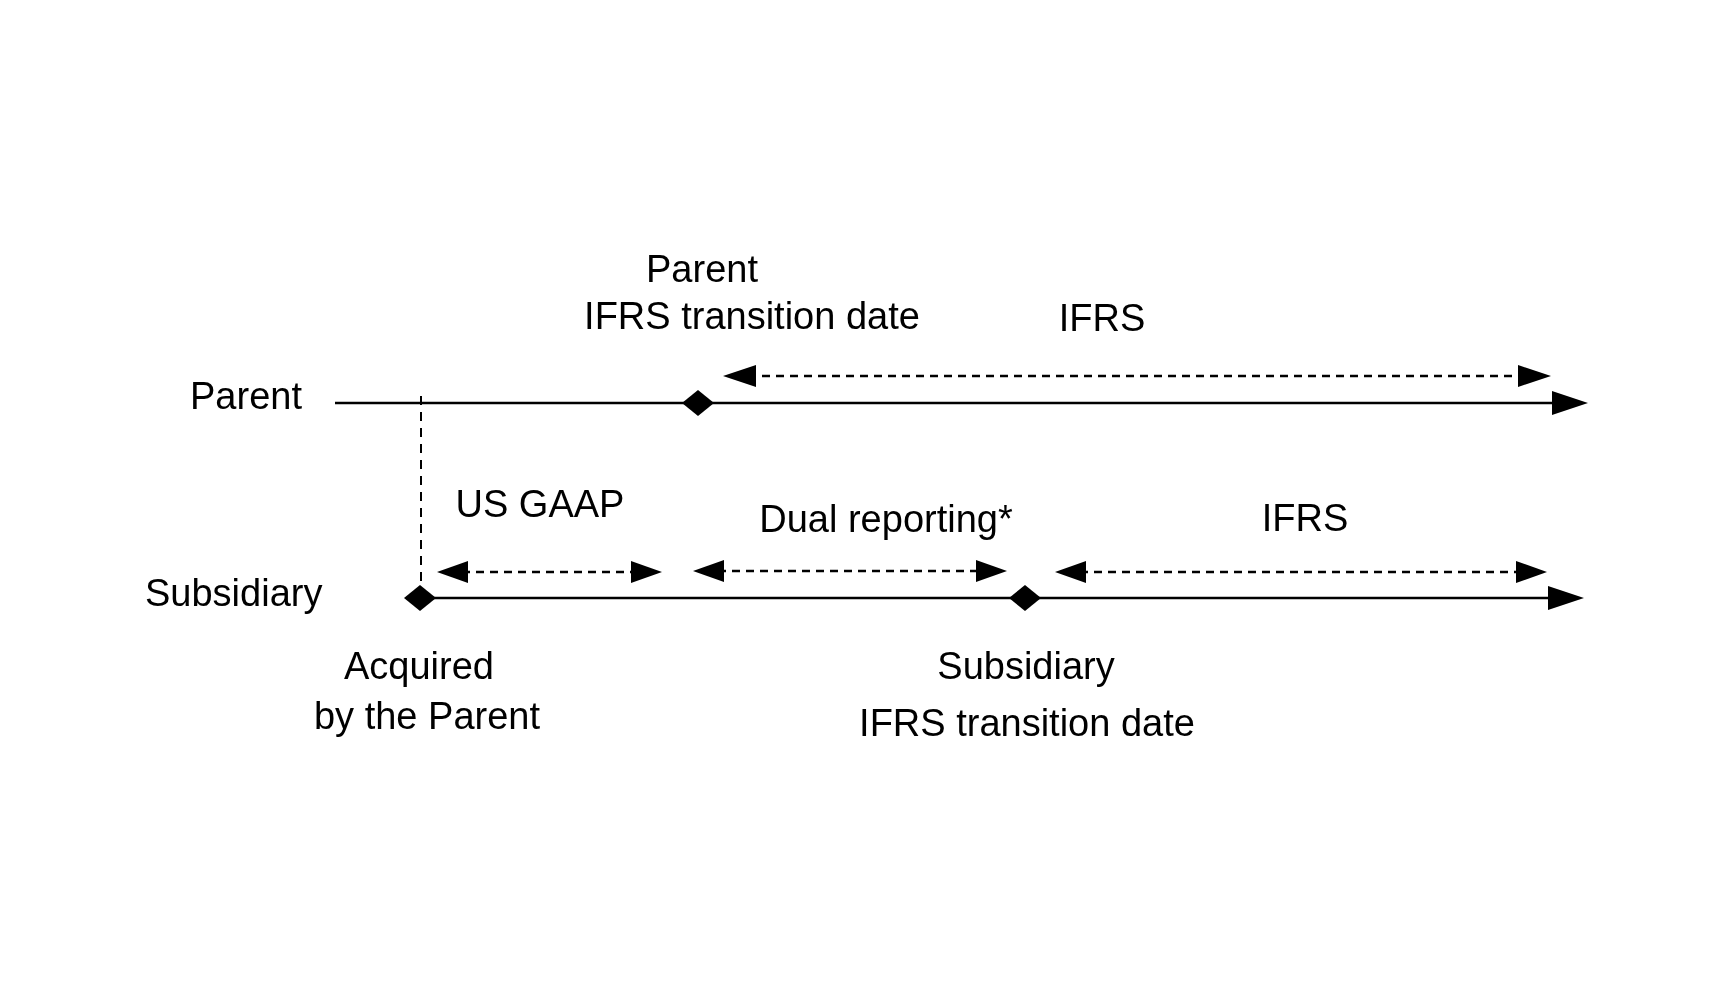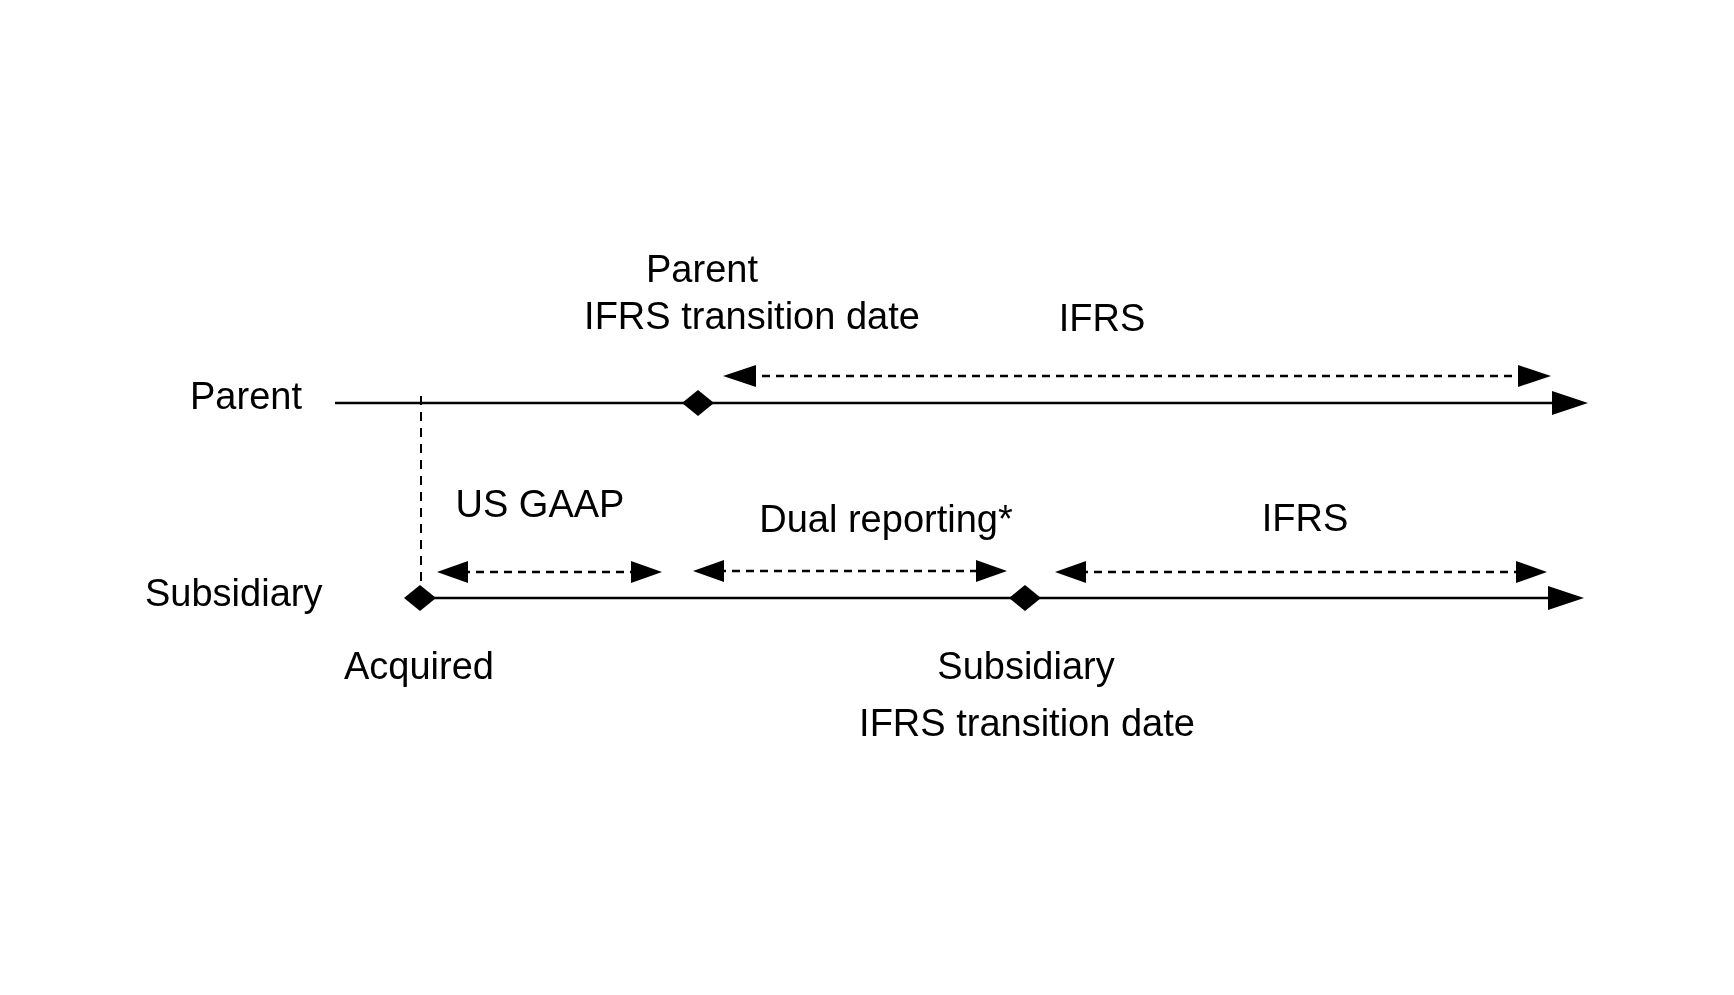--- a/index.html
+++ b/index.html
@@ -86,17 +86,18 @@
   <div class="lbl centered" style="left:702px; top:247px;">Parent</div>
   <div class="lbl centered" style="left:752px; top:294px;">IFRS transition date</div>
 
   <div class="lbl centered" style="left:1102px; top:296px;">IFRS</div>
 
   <div class="lbl centered" style="left:540px; top:482px;">US GAAP</div>
   <div class="lbl centered" style="left:865px; top:497px;margin-left:21px;">Dual reporting*</div>
   <div class="lbl centered" style="left:1305px; top:496px;">IFRS</div>
 
   <div class="lbl centered" style="left:419px; top:644px;">Acquired</div>
+  <div class="lbl centered" style="left:427px; top:694px;">by the Parent</div>
 
   <div class="lbl centered" style="left:1026px; top:644px;">Subsidiary</div>
   <div class="lbl centered" style="left:1027px; top:701px;">IFRS transition date</div>
 
 </div>
 
 </body></html>

